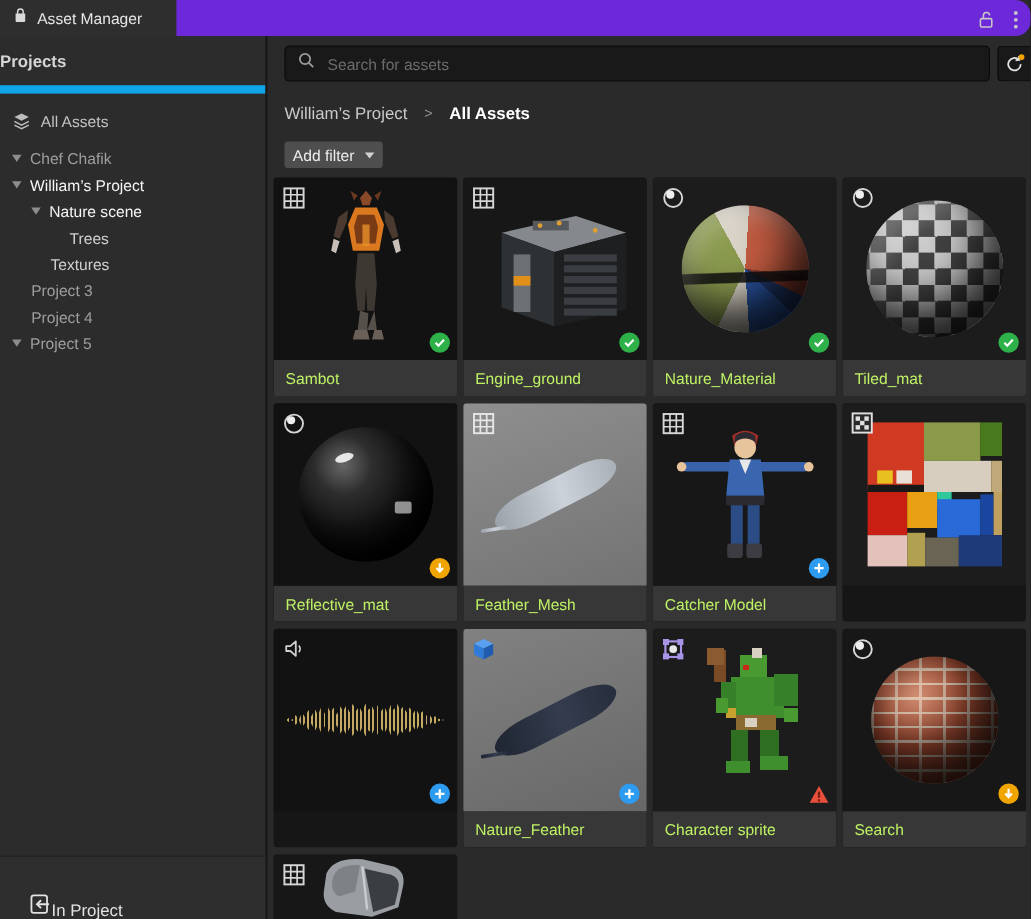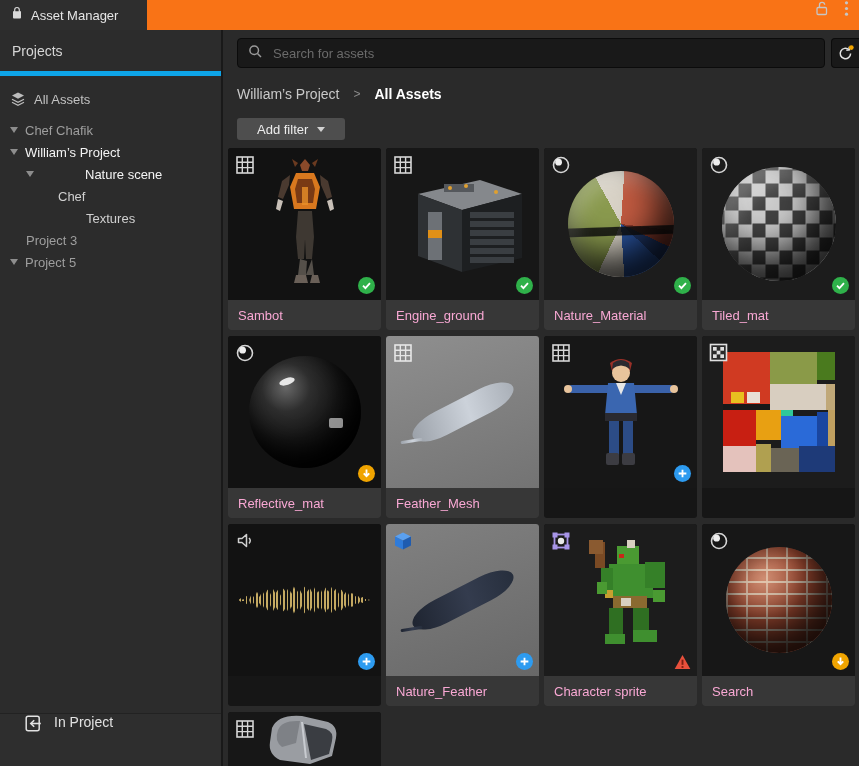--- a/index.html
+++ b/index.html
@@ -1,68 +1,68 @@
 <!DOCTYPE html>
 <html><head>
 <meta charset="utf-8">
 <style>
   html,body{margin:0;padding:0;background:#111;}
   .app{position:relative;width:859px;height:766px;background:#2a2a2a;overflow:hidden;
        font-family:"Liberation Sans",sans-serif;-webkit-font-smoothing:antialiased;}
 
   
-  .titlebar{position:absolute;top:0;left:0;right:0;height:30px;background:#f97316;display:flex;align-items:flex-start;}
+  .titlebar{position:absolute;top:0;left:0;right:0;height:30px;background:#6d28d9;display:flex;align-items:flex-end;border-radius:13px;}
   .tab{width:147px;height:30px;background:#2e2e2e;display:flex;align-items:center;gap:7px;
        padding-left:10px;box-sizing:border-box;}
   .tab-title{font-size:13px;color:#e6e6e6;}
   .titlebar-actions{margin-left:auto;display:flex;align-items:center;gap:14px;padding-right:10px;}
 
   
   .sidebar{position:absolute;left:0;top:30px;width:223px;bottom:0;background:#2c2c2c;
            border-right:2px solid #191919;box-sizing:border-box;}
-  .sidebar-header{height:41px;display:flex;align-items:center;padding-left:12px;font-size:14px;
-                  color:#d6d6d6;border-bottom:5px solid #0ea5e9;}
+  .sidebar-header{height:41px;display:flex;align-items:center;font-size:14px;
+                  color:#d6d6d6;border-bottom:7px solid #0ea5e9;font-weight:bold;}
   .tree{padding-top:12px;}
   .tree-row{height:22px;display:flex;align-items:center;font-size:13px;color:#9e9e9e;}
   .tree-row.root{margin-bottom:9px;color:#c2c2c2;}
   .tree-row .rowicon{margin-right:8px;display:flex;}
   .exp{width:0;height:0;border-left:4.5px solid transparent;border-right:4.5px solid transparent;
        border-top:6px solid #8d8d8d;margin-right:7px;flex:none;}
   .noexp{width:9px;margin-right:7px;flex:none;}
-  .d0{padding-left:10px;} .d1{padding-left:26px;gap:44px;} .d2{padding-left:42px;}
+  .d0{padding-left:10px;} .d1{padding-left:26px;} .d2{padding-left:42px;}
   .st-active{color:#f4f4f4;} .st-light{color:#d0d0d0;} .st-normal{color:#9e9e9e;}
   .sidebar-footer{position:absolute;bottom:0;left:0;width:221px;height:53px;background:#2e2e2e;
-                  border-top:1px solid #222;display:flex;align-items:flex-start;gap:11px;
+                  border-top:1px solid #222;display:flex;align-items:flex-end;
                   padding-left:24px;box-sizing:border-box;color:#e2e2e2;font-size:14px;}
 
   
   .content{position:absolute;left:225px;top:30px;right:0;bottom:0;background:#2a2a2a;overflow:hidden;}
   .searchrow{display:flex;align-items:center;padding:8px 0 7px 12px;}
   .searchbox{flex:1;height:30px;background:#191919;border:1px solid #0b0b0b;border-radius:4px;
              display:flex;align-items:center;gap:8px;padding:0 10px;box-sizing:border-box;}
   .searchbox input{background:transparent;border:none;outline:none;color:#cfcfcf;font-size:13px;flex:1;
                    font-family:"Liberation Sans",sans-serif;}
   .searchbox input::placeholder{color:#6b6b6b;}
   .refresh-btn{width:28px;height:30px;margin-left:6px;background:#191919;border:1px solid #0b0b0b;
                border-right:none;border-radius:4px 0 0 4px;display:flex;align-items:center;
                justify-content:center;box-sizing:border-box;}
   .breadcrumb{display:flex;align-items:center;gap:14px;margin:11px 0 0 12px;font-size:14px;}
   .bc-project{color:#c9c9c9;} .bc-sep{color:#8a8a8a;font-size:12px;}
   .bc-current{color:#ffffff;font-weight:bold;}
-  .addfilter{display:inline-flex;align-items:center;gap:9px;height:22px;padding:0 20px;background:#4e4e4e;
+  .addfilter{display:inline-flex;align-items:center;gap:9px;height:22px;padding:0 7px;background:#4e4e4e;
              border-radius:3px;margin:16px 0 0 12px;font-size:13px;color:#ececec;}
   .caret{width:0;height:0;border-left:4.5px solid transparent;border-right:4.5px solid transparent;
          border-top:5px solid #d2d2d2;}
 
   
   .grid{display:grid;grid-template-columns:repeat(4,153px);column-gap:5px;row-gap:6px;margin:8px 0 0 3px;}
   .card{border-radius:3px;overflow:hidden;background:#161616;}
   .thumb{position:relative;height:152px;display:flex;align-items:center;justify-content:center;overflow:hidden;}
   .clabel{height:30px;background:#373737;display:flex;align-items:center;padding:0 10px;
-          font-size:13px;color:#f9a8d4;white-space:nowrap;overflow:hidden;}
+          font-size:13px;color:#bef264;white-space:nowrap;overflow:hidden;}
   .ticon{position:absolute;top:7px;left:7px;line-height:0;}
   .badge{position:absolute;right:6px;bottom:6px;width:17px;height:17px;border-radius:50%;
          display:flex;align-items:center;justify-content:center;line-height:0;}
   .badge.green{background:#2fb14a;} .badge.yellow{background:#f0a400;} .badge.blue{background:#2d9bf0;}
   .badge.warn{background:transparent;}
 
   
   .t-dark1{background:#121212;} .t-dark2{background:#171717;} .t-dark3{background:#1c1c1c;}
   .t-grayA{background:linear-gradient(160deg,#8f8f8f,#737373);}
   .t-grayB{background:linear-gradient(160deg,#818181,#686868);}
@@ -168,29 +168,33 @@
       <div class="tree-row d0 st-active">
         <span class="exp"></span>
         <span>William’s Project</span>
       </div>
       <div class="tree-row d1 st-active">
         <span class="exp"></span>
         <span>Nature scene</span>
       </div>
       <div class="tree-row d2 st-light">
         <span class="noexp"></span>
-        <span>Chef</span>
+        <span>Trees</span>
       </div>
       <div class="tree-row d1 st-light">
         <span class="noexp"></span>
         <span>Textures</span>
       </div>
       <div class="tree-row d0 st-normal">
         <span class="noexp"></span>
         <span>Project 3</span>
+      </div>
+      <div class="tree-row d0 st-normal">
+        <span class="noexp"></span>
+        <span>Project 4</span>
       </div>
       <div class="tree-row d0 st-normal">
         <span class="exp"></span>
         <span>Project 5</span>
       </div>
     </div>
 
     <div class="sidebar-footer">
       <span>
         <svg width="19" height="19" viewBox="0 0 19 19">
@@ -394,20 +398,21 @@
                 <rect x="2" y="2" width="16" height="16" fill="none" stroke="#d6d6d6" stroke-width="1.6"></rect>
                 <path d="M7.3 2v16M12.6 2v16M2 7.3h16M2 12.6h16" stroke="#d6d6d6" stroke-width="1.4"></path>
               </svg>
           </span>
           <span class="badge blue">
             <svg width="11" height="11" viewBox="0 0 12 12">
                 <path d="M6 1.8v8.4M1.8 6h8.4" stroke="#fff" stroke-width="2"></path>
               </svg>
           </span>
         </div>
+        <div class="clabel">Catcher Model</div>
       </div>
 
       <div class="card">
         <div class="thumb t-dark3">
           <div class="atlas">
             <div style="left:0;top:0;width:47px;height:56px;background:#d03a22;"></div>
             <div style="left:8px;top:40px;width:13px;height:11px;background:#e8c020;"></div>
             <div style="left:24px;top:40px;width:13px;height:11px;background:#e8e0d6;"></div>
             <div style="left:0;top:52px;width:47px;height:6px;background:#181818;"></div>
             <div style="left:47px;top:0;width:47px;height:32px;background:#8a9a48;"></div>

